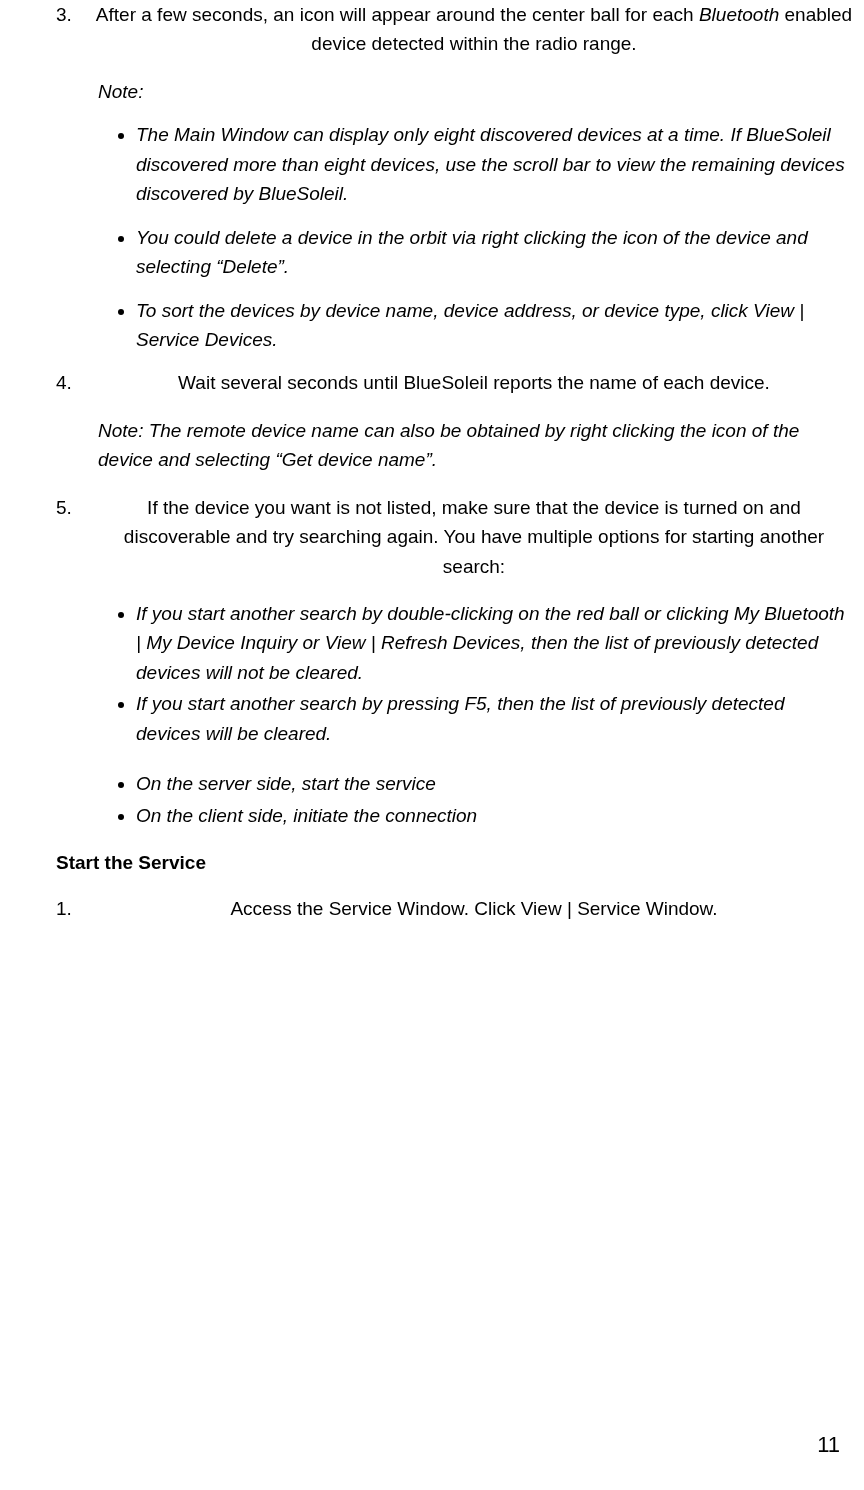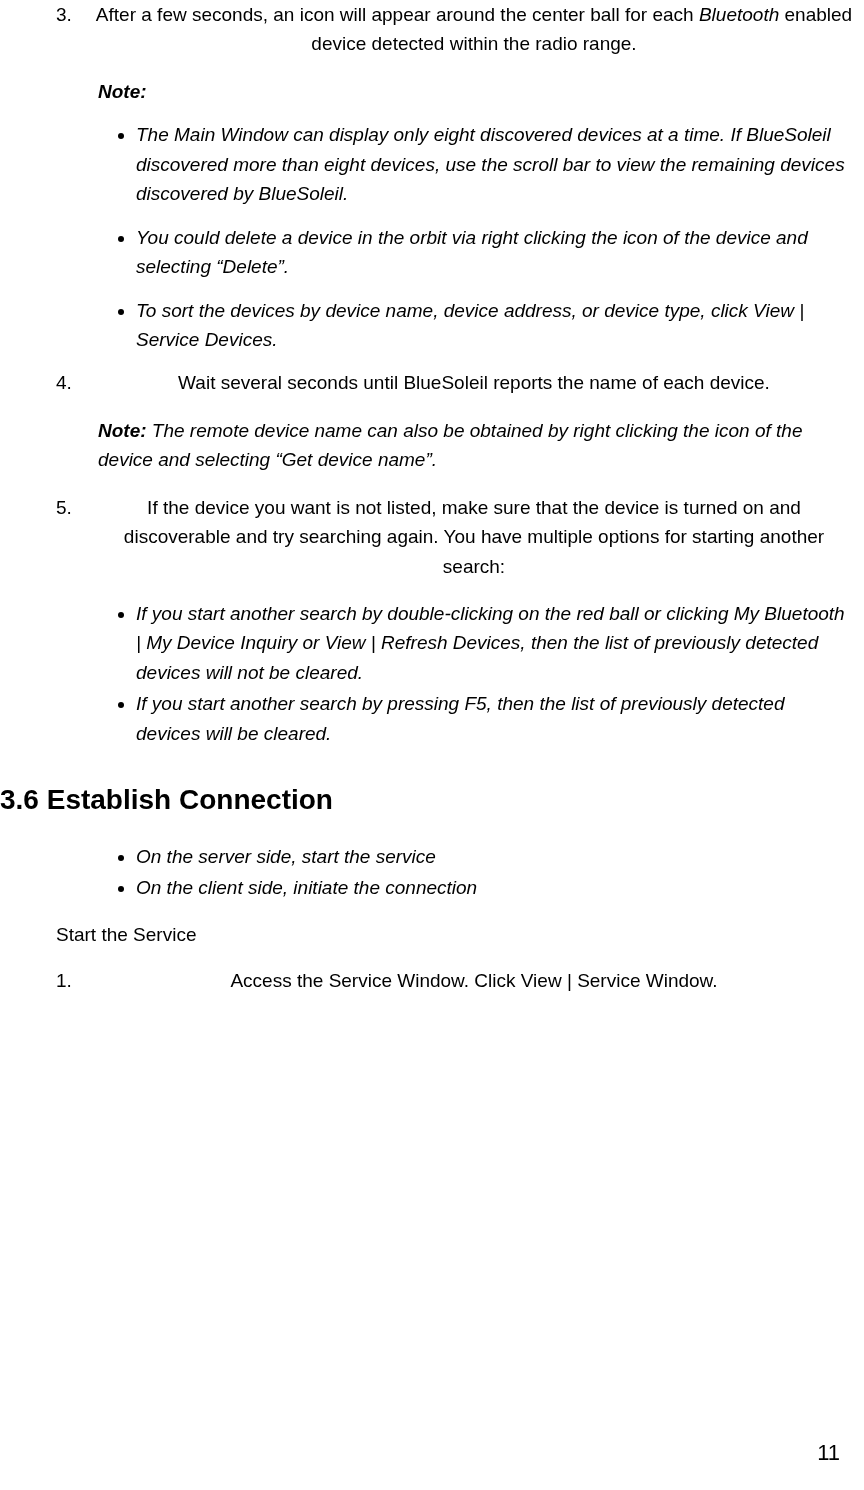--- a/index.html
+++ b/index.html
@@ -44,40 +44,40 @@
     padding-left: 42px;
   }
   ul.bullets > li {
     margin-bottom: 14px;
   }
   ul.bullets.tight > li {
     margin-bottom: 2px;
   }
 
   .italic { font-style: italic; }
-  .bold   { font-weight: bold; }
+  .bold   { font-weight: normal; }
 
   h2.section {
     font-size: 28px;
     font-weight: bold;
     margin: 30px 0 20px 0;
   }
 
   .body-block {
     margin: 0 0 18px 56px;
   }
 
   .subhead {
-    font-weight: normal;
+    font-weight: bold;
     margin: 10px 0 16px 56px;
   }
 
   .page-number {
     position: absolute;
-    bottom: 20px;
+    bottom: 28px;
     right: 24px;
     font-size: 22px;
   }
 </style>
 </head>
 <body>
 
 <div class="page">
 
   <div class="ol-block">
@@ -115,21 +115,20 @@
       <div class="ol-marker">5.</div>
       <div class="ol-body">If the device you want is not listed, make sure that the device is turned on and discoverable and try searching again. You have multiple options for starting another search:</div>
     </div>
   </div>
 
   <ul class="bullets italic tight" style="margin-left:94px; margin-bottom:21px">
     <li>If you start another search by double-clicking on the red ball or clicking My Bluetooth | My Device Inquiry or View | Refresh Devices, then the list of previously detected devices will not be cleared.</li>
     <li>If you start another search by pressing F5, then the list of previously detected devices will be cleared.</li>
   </ul>
 
-  <h2 class="section">3.6 Establish Connection</h2>
 
 
 
   <ul class="bullets italic tight" style="margin-left:94px; margin-bottom:18px">
     <li>On the server side, start the service</li>
     <li>On the client side, initiate the connection</li>
   </ul>
 
   <div class="subhead">Start the Service</div>
 

